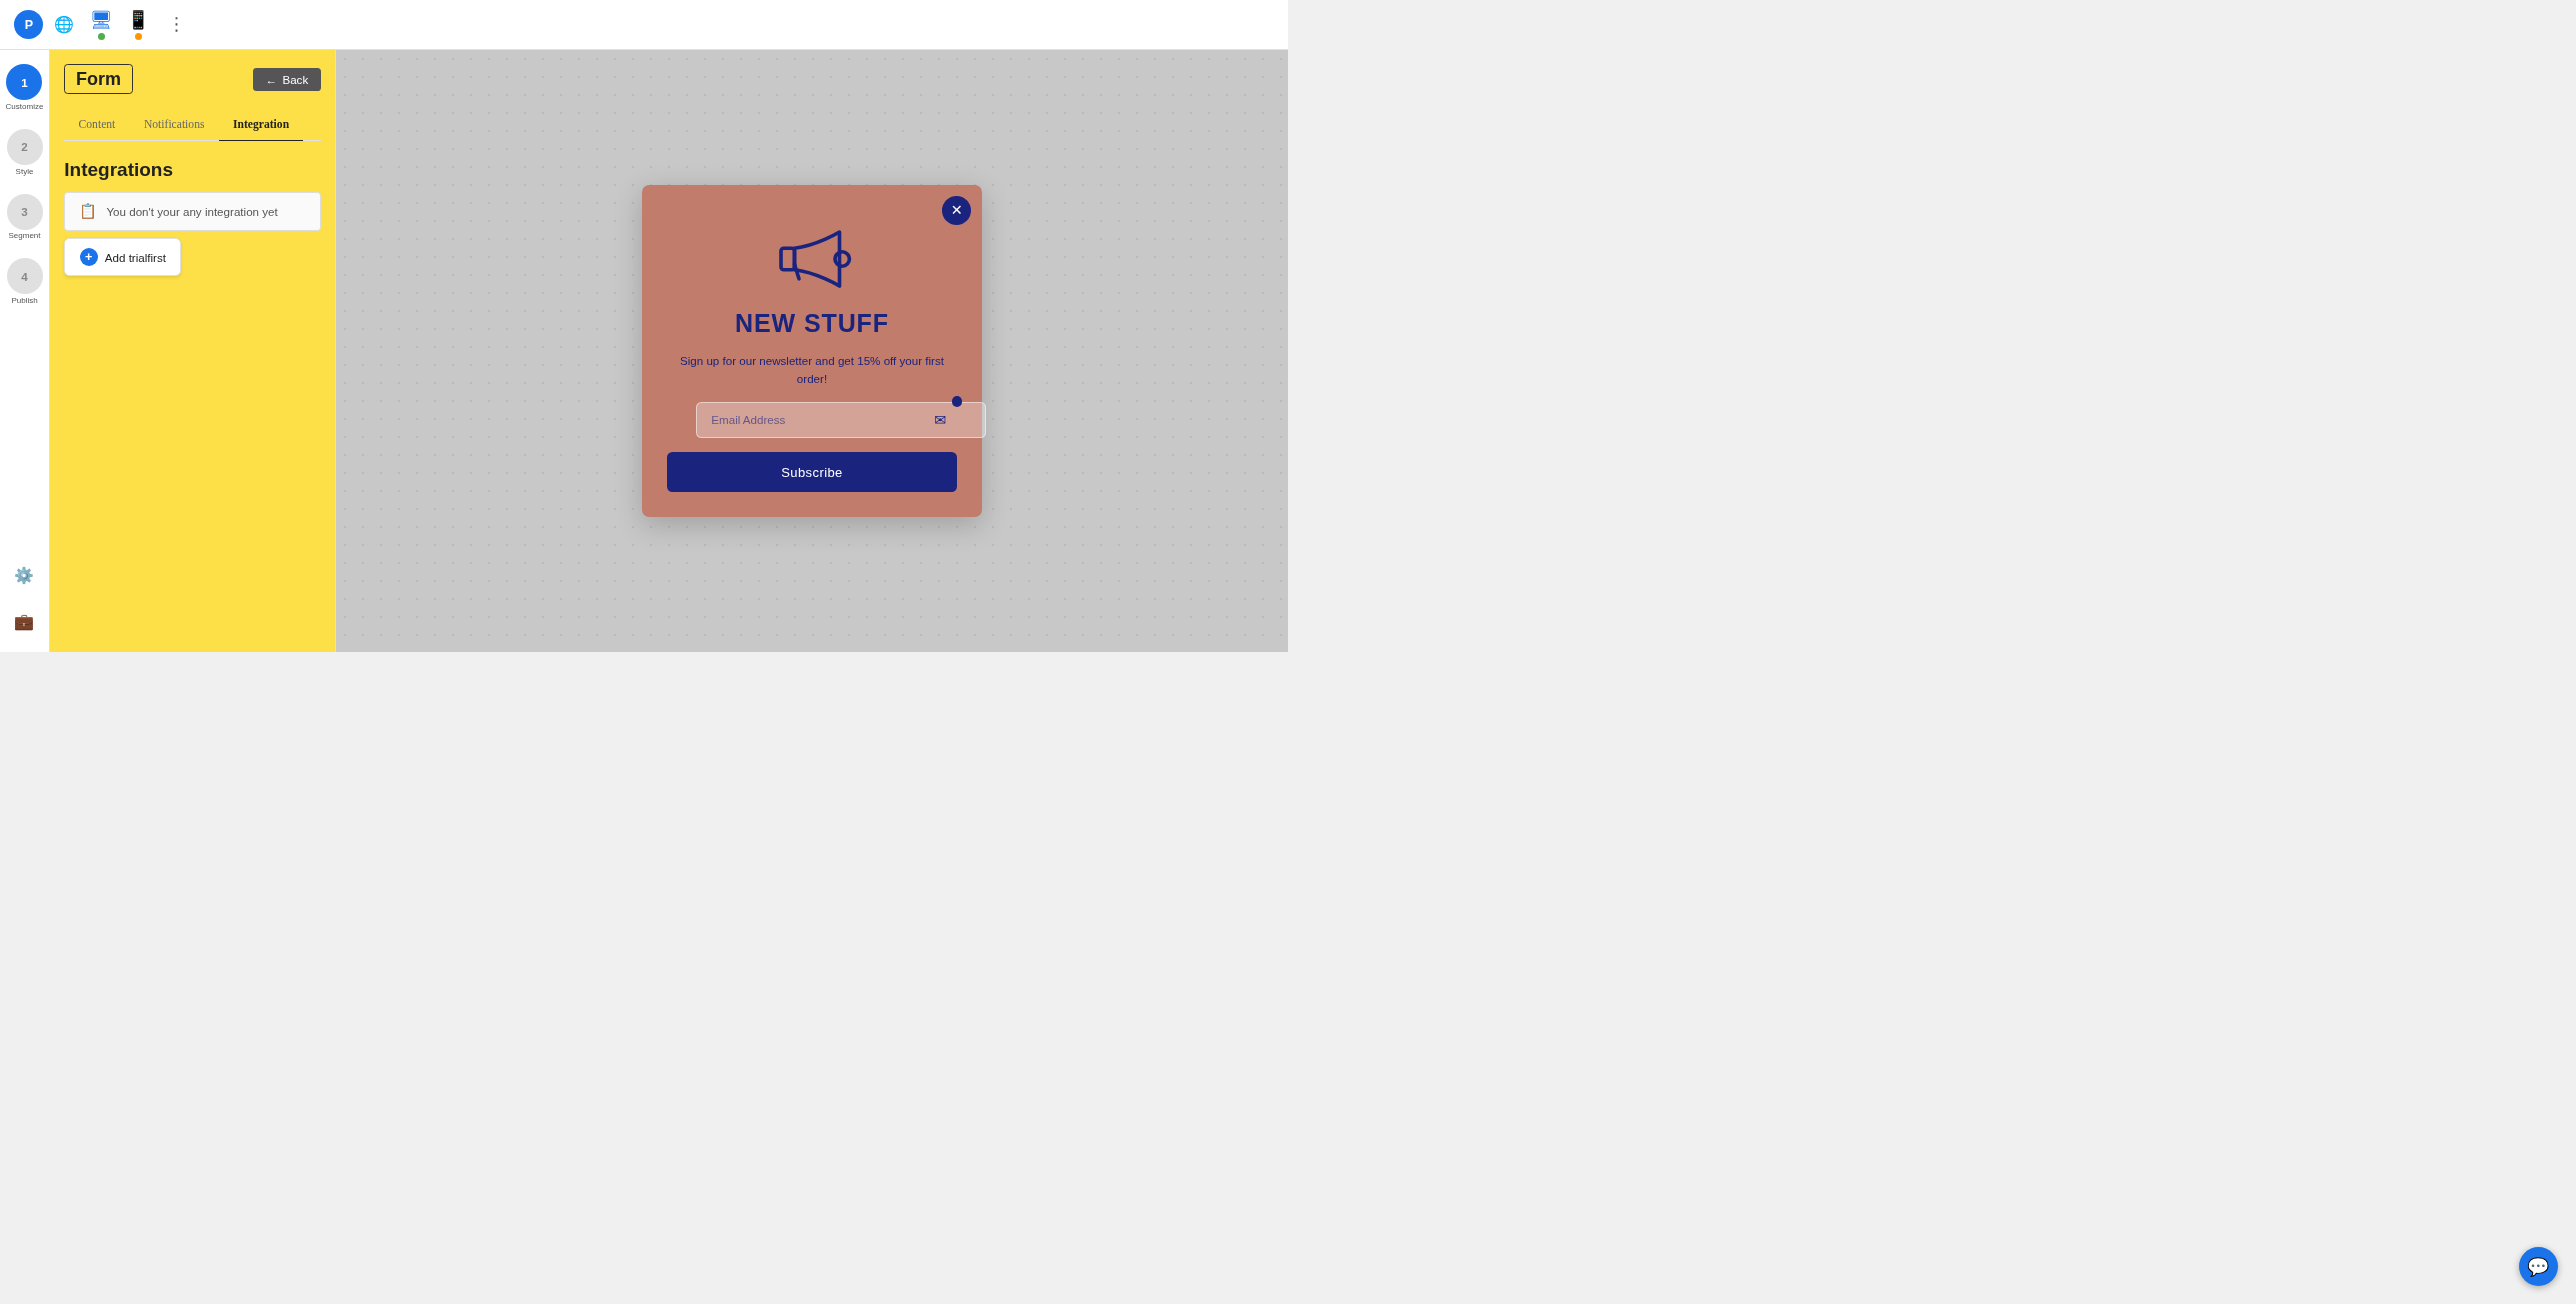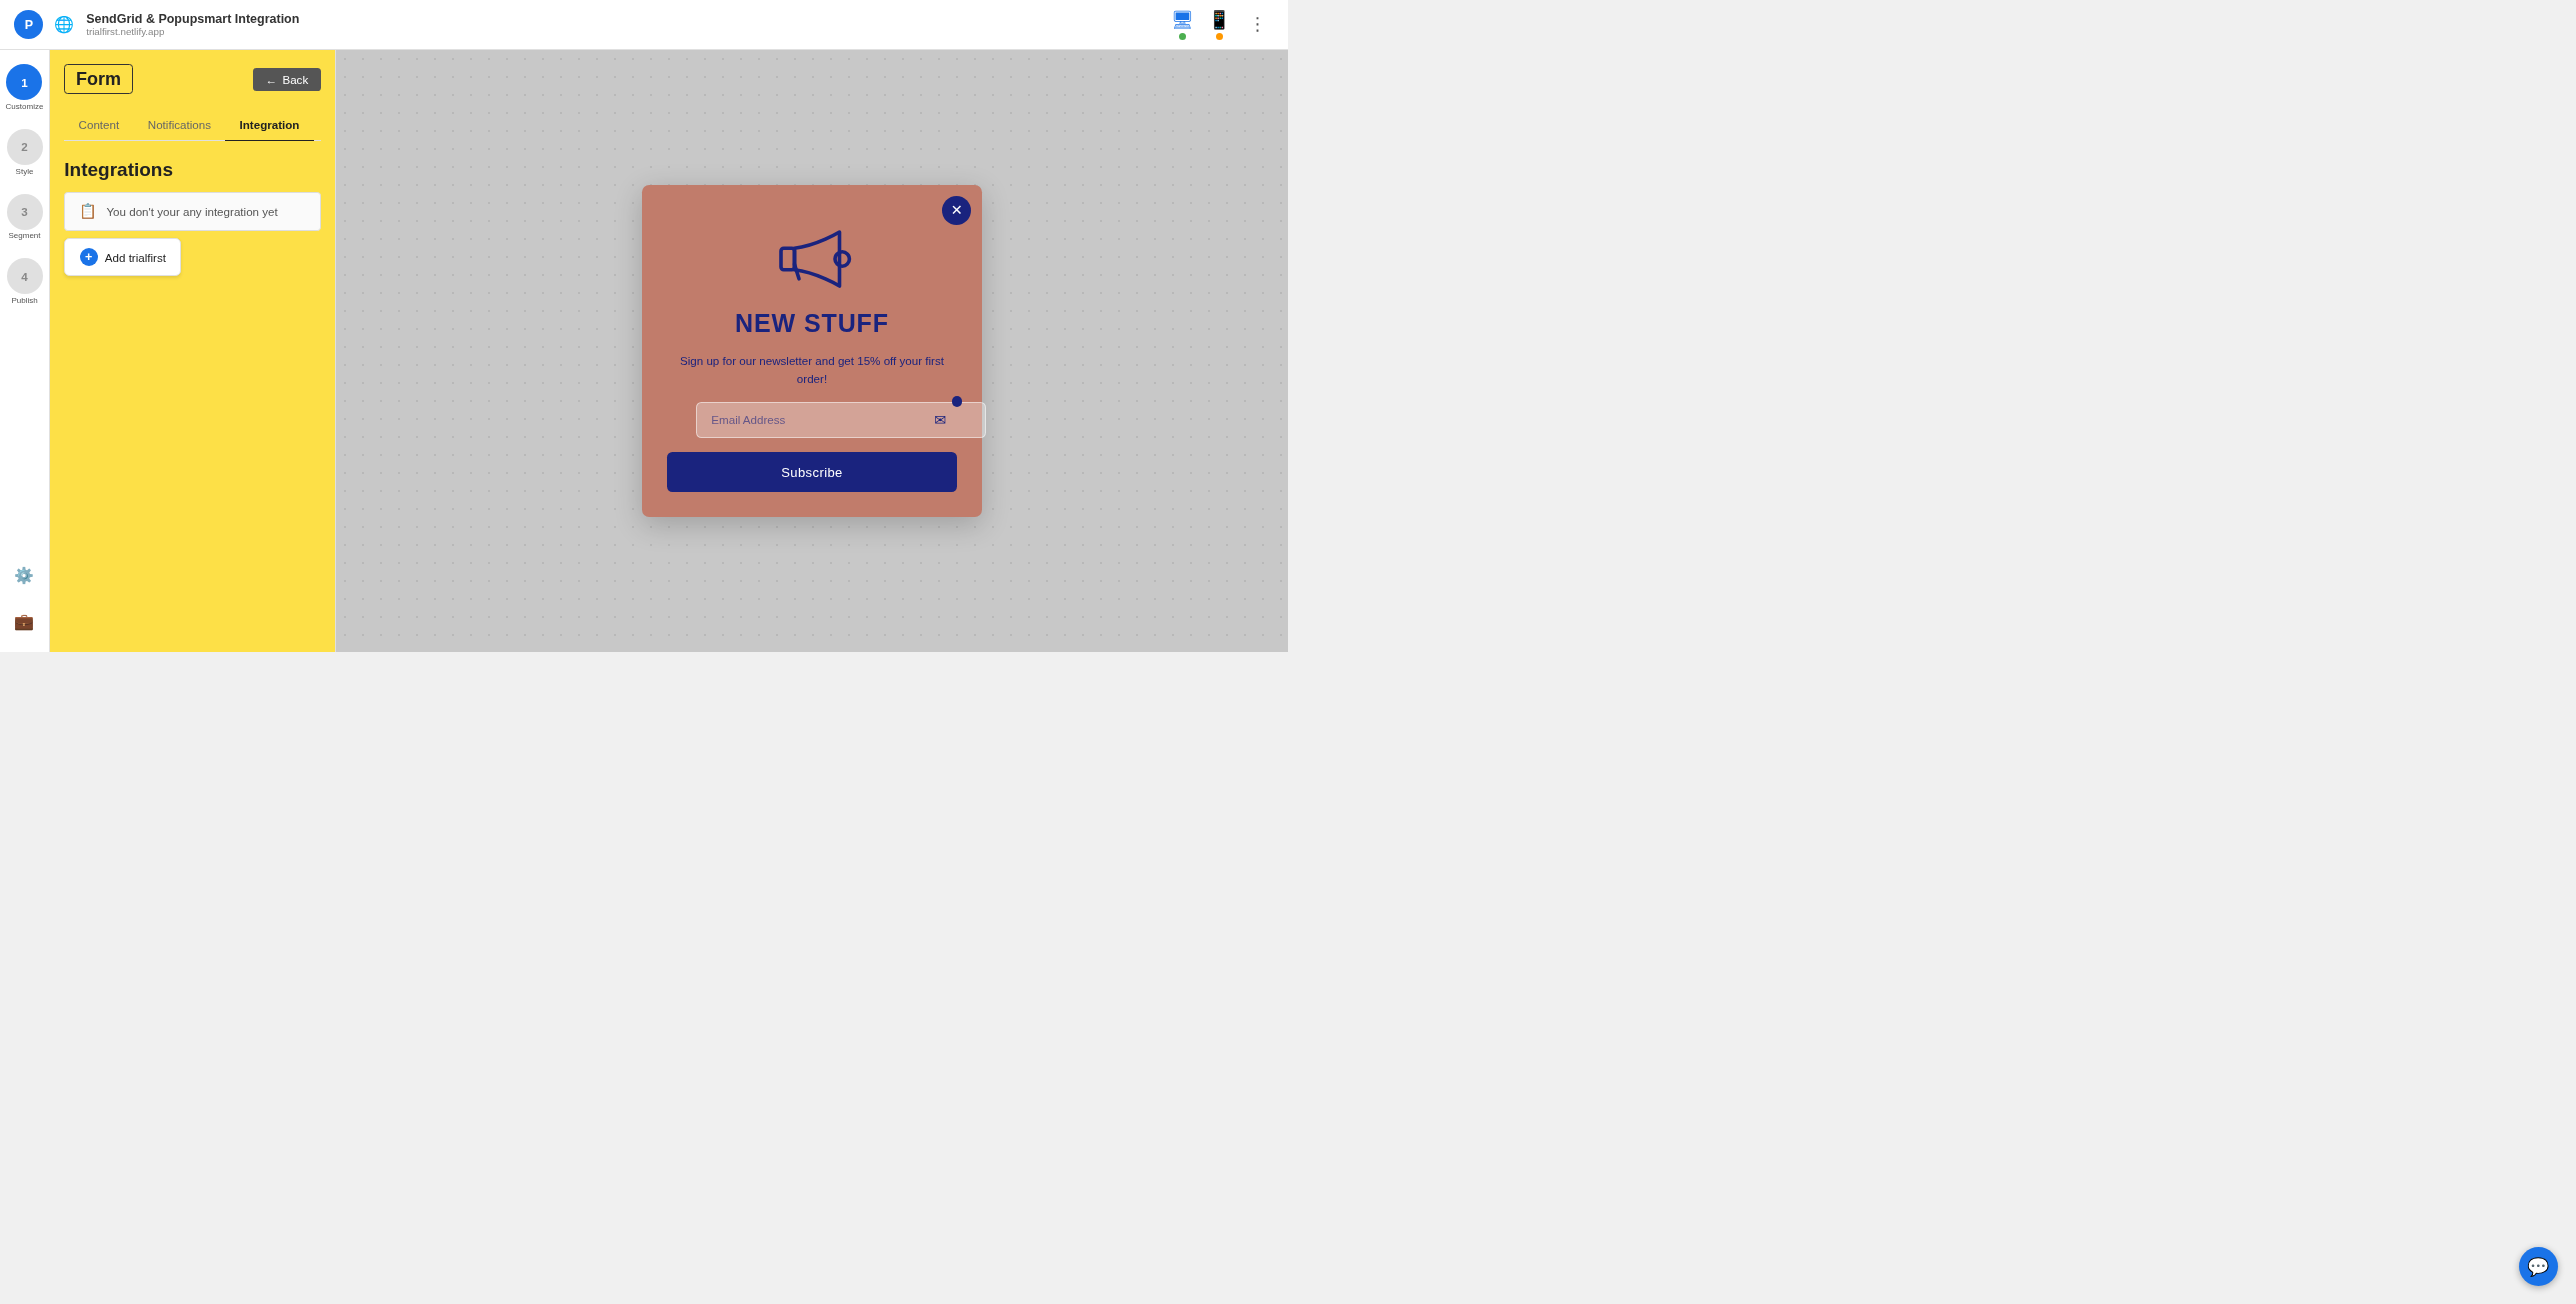--- a/index.html
+++ b/index.html
@@ -125,20 +125,21 @@
     .tabs {
       display: flex; gap: 0;
       border-bottom: 0.9px solid #e0e0e0;
       margin-bottom: 18px;
     }
     .tab {
       padding: 9px 14.3px;
       font-size: 11.6px; color: #666;
       cursor: pointer; border-bottom: 1.8px solid transparent;
       margin-bottom: -0.9px;
+      font-family: Liberation Serif, serif;
     }
     .tab.active {
       color: #222; font-weight: 600;
       border-bottom: 1.8px solid #222;
     }
 
     
     .section-title {
       font-size: 19px; font-weight: 700; color: #222;
       margin-bottom: 10.7px;
@@ -270,24 +271,20 @@
     }
   </style>
 </head>
 <body>
 
 <div class="topbar">
   <div class="topbar-logo">
     <span>P</span>
   </div>
   <span class="topbar-globe">🌐</span>
-  <div class="topbar-title-area">
-    <div class="topbar-title">SendGrid &amp; Popupsmart Integration</div>
-    <div class="topbar-subtitle">trialfirst.netlify.app</div>
-  </div>
   <div class="topbar-devices">
     <button class="device-btn">
       <span style="font-size:18px; color:#1a73e8;">🖥</span>
       <span class="device-dot green"></span>
     </button>
     <button class="device-btn">
       <span style="font-size:18px; color:#888;">📱</span>
       <span class="device-dot orange"></span>
     </button>
     <span class="topbar-more">⋮</span>

